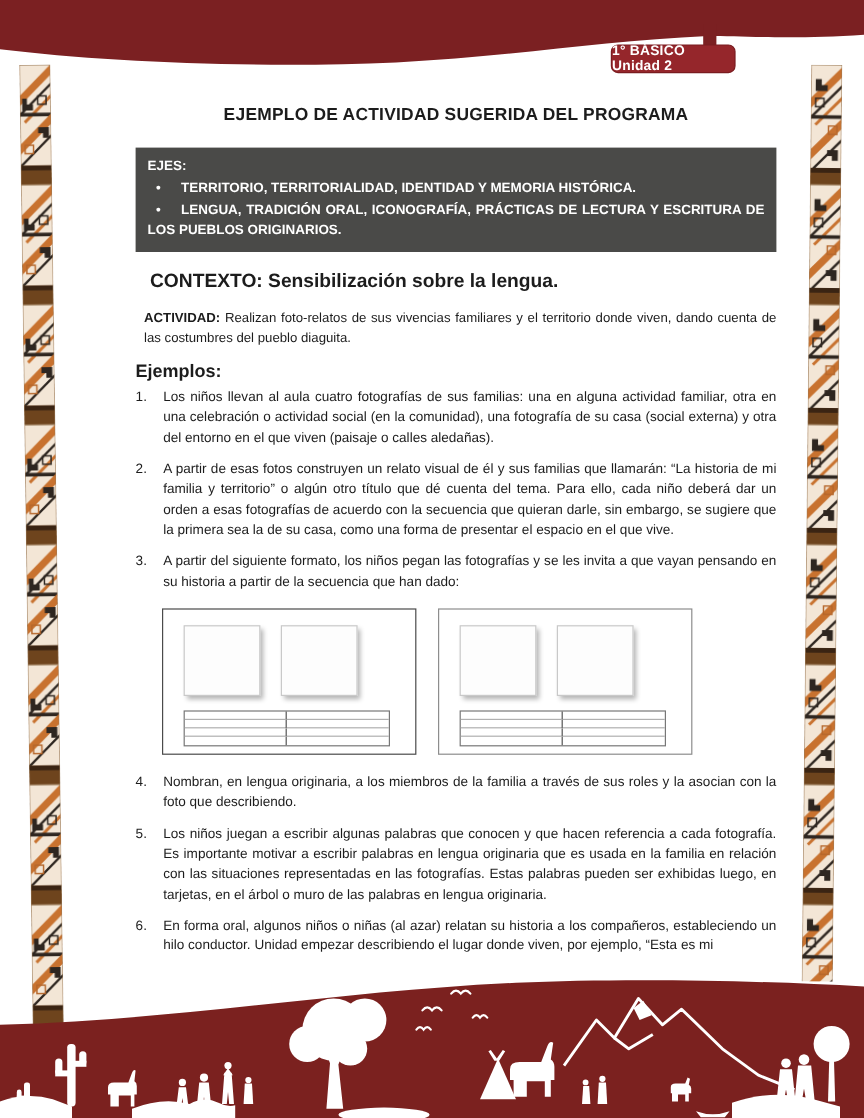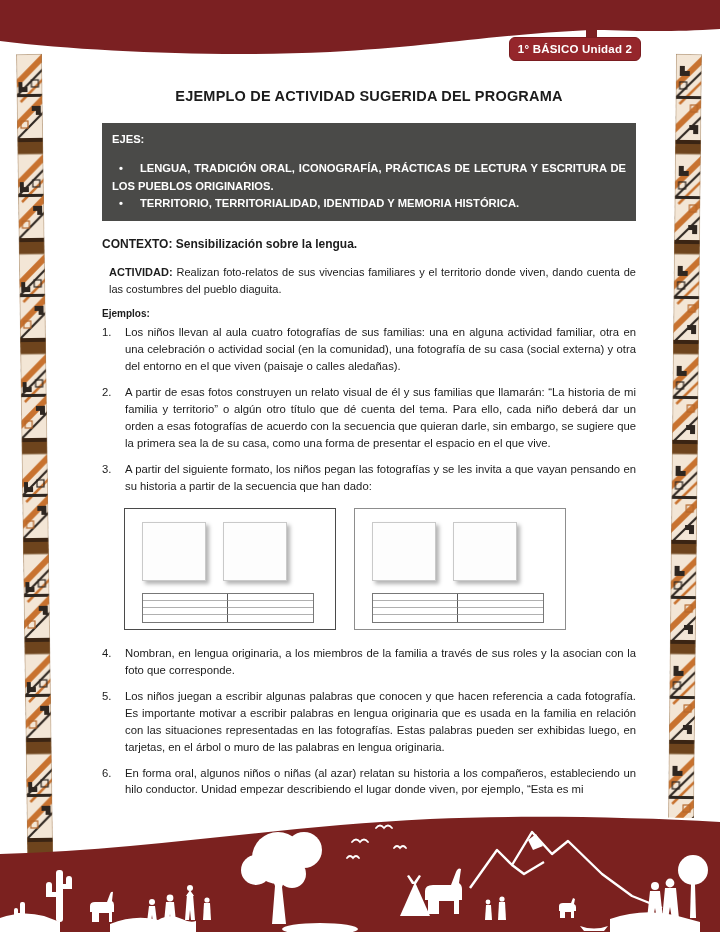--- a/index.html
+++ b/index.html
@@ -1,38 +1,38 @@
 <!DOCTYPE html>
 <html><head>
 <meta charset="utf-8">
 <style>
   html,body{margin:0;padding:0;background:#e9e9e9;}
   .page{position:relative;width:720px;height:932px;background:#ffffff;overflow:hidden;
         font-family:"Liberation Sans",sans-serif;color:#1c1c1c;margin:0 auto;}
   
   .top-band{position:absolute;top:0;left:0;}
-  .badge{position:absolute;left:509px;top:37px;width:132px;height:24px;background:#95262b;
+  .badge{position:absolute;left:509px;top:37px;width:104px;height:24px;background:#95262b;
          border:1.5px solid #7a1c20;border-radius:6px;color:#fff;font-weight:bold;font-size:11.5px;
          display:flex;align-items:center;justify-content:center;box-sizing:border-box;letter-spacing:.2px;}
   
   .strip{position:absolute;top:54px;}
   .strip.left{left:16px;transform:rotate(-.8deg);transform-origin:top center;}
   .strip.right{left:676px;transform:rotate(.6deg);transform-origin:top center;}
   
-  .content{position:absolute;left:102px;top:88px;width:534px;}
+  .content{position:absolute;left:113px;top:88px;width:534px;}
   .title{font-size:14.5px;font-weight:bold;text-align:center;margin:0 0 19px;letter-spacing:.2px;}
   .ejes{background:#4a4a48;color:#fff;font-weight:bold;font-size:11.2px;line-height:1.55;
         padding:8px 10px 9px;margin:0 0 16px;}
   .ejes p{margin:0;text-align:justify;}
-  .ejes .head{margin-bottom:12px;}
+  .ejes .head{margin-bottom:1px;}
   .blt{padding-left:7px;padding-right:17px;}
-  .ctx{font-weight:bold;font-size:12px;margin:0 0 13px;}
+  .ctx{font-weight:bold;font-size:16px;margin:0 12px 13px;}
   .act{font-size:11px;line-height:1.5;margin:0 0 11px;text-align:justify;padding-left:7px;}
   .act b{font-weight:bold;}
-  .ej-h{font-weight:bold;font-size:10px;margin:0 0 5px;}
+  .ej-h{font-weight:bold;font-size:15px;margin:0 0 5px;}
   .li{display:flex;font-size:11.3px;line-height:1.5;margin:0 0 9px;}
   .li .num{flex:none;width:23px;}
   .li .txt{flex:1;text-align:justify;}
   
   .diagram{display:flex;gap:18px;margin:13px 0 15px 22px;}
   .dbox{width:212px;height:122px;background:#fff;border:1.5px solid #4a4a4a;
         box-sizing:border-box;padding:13px 0 0 17px;}
   .dbox.second{border-color:#8d8d8d;}
   .photos{display:flex;gap:17px;}
   .ph{width:62px;height:57px;background:#fdfdfd;border:1px solid #c9c9c9;
@@ -103,22 +103,22 @@
     </defs>
     <rect width="26" height="764" fill="url(#trimR)"></rect>
   </svg>
 
   <div class="content">
 
     <h1 class="title">EJEMPLO DE ACTIVIDAD SUGERIDA DEL PROGRAMA</h1>
 
     <div class="ejes">
       <p class="head">EJES:</p>
+      <p><span class="blt">•</span><span>TERRITORIO, TERRITORIALIDAD, IDENTIDAD Y MEMORIA HISTÓRICA.</span></p>
       <p><span class="blt">•</span><span>LENGUA, TRADICIÓN ORAL, ICONOGRAFÍA, PRÁCTICAS DE LECTURA Y ESCRITURA DE LOS PUEBLOS ORIGINARIOS.</span></p>
-      <p><span class="blt">•</span><span>TERRITORIO, TERRITORIALIDAD, IDENTIDAD Y MEMORIA HISTÓRICA.</span></p>
     </div>
 
     <p class="ctx"><span>CONTEXTO:</span>&nbsp;<span>Sensibilización sobre la lengua.</span></p>
 
     <p class="act"><b>ACTIVIDAD:</b>&nbsp;<span>Realizan foto-relatos de sus vivencias familiares y el territorio donde viven, dando cuenta de las costumbres del pueblo diaguita.</span></p>
 
     <p class="ej-h">Ejemplos:</p>
 
     <div class="li">
       <span class="num">1.</span>
@@ -163,21 +163,21 @@
           <div class="cell"></div>
             <div class="cell"></div>
           <div class="cell"></div>
             <div class="cell"></div>
         </div>
       </div>
     </div>
 
     <div class="li">
       <span class="num">4.</span>
-      <span class="txt">Nombran, en lengua originaria, a los miembros de la familia a través de sus roles y la asocian con la foto que corresponde.</span>
+      <span class="txt">Nombran, en lengua originaria, a los miembros de la familia a través de sus roles y la asocian con la foto que describiendo.</span>
     </div>
     <div class="li">
       <span class="num">5.</span>
       <span class="txt">Los niños juegan a escribir algunas palabras que conocen y que hacen referencia a cada fotografía. Es importante motivar a escribir palabras en lengua originaria que es usada en la familia en relación con las situaciones representadas en las fotografías. Estas palabras pueden ser exhibidas luego, en tarjetas, en el árbol o muro de las palabras en lengua originaria.</span>
     </div>
     <div class="li">
       <span class="num">6.</span>
       <span class="txt">En forma oral, algunos niños o niñas (al azar) relatan su historia a los compañeros, estableciendo un hilo conductor. Unidad empezar describiendo el lugar donde viven, por ejemplo, “Esta es mi</span>
     </div>
   </div>

